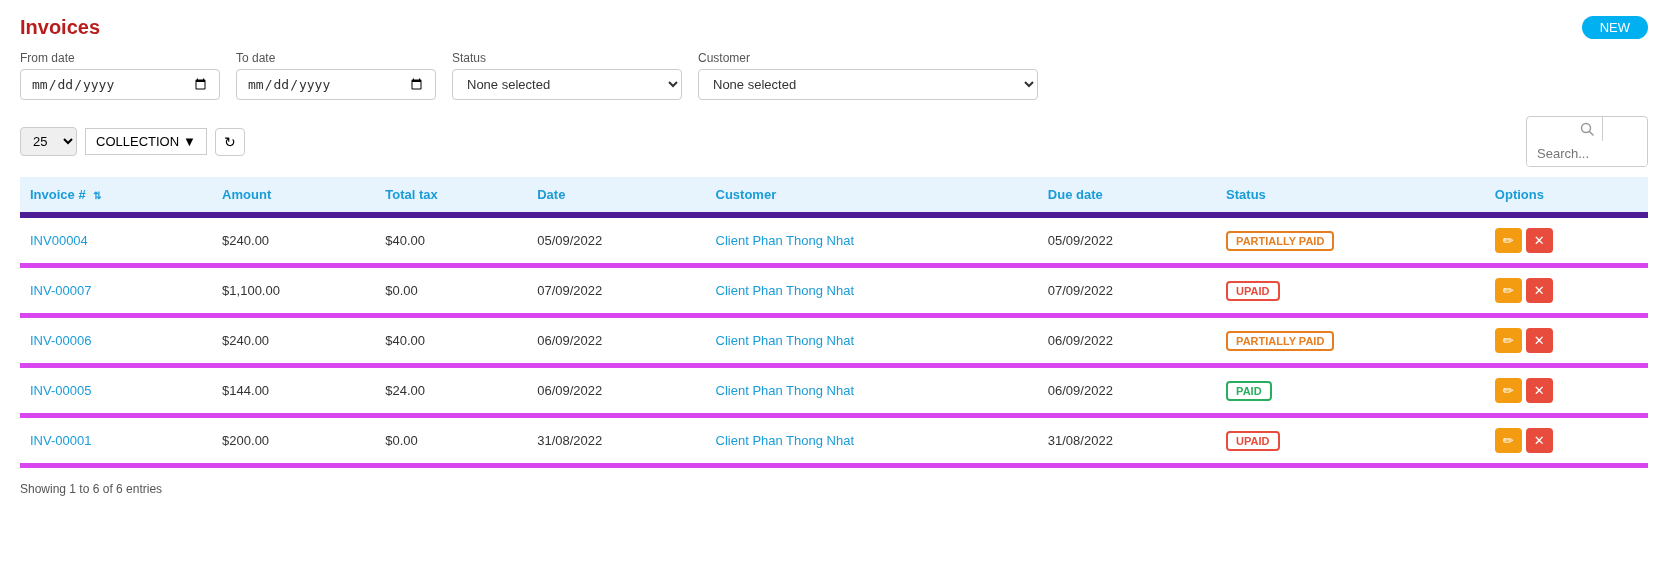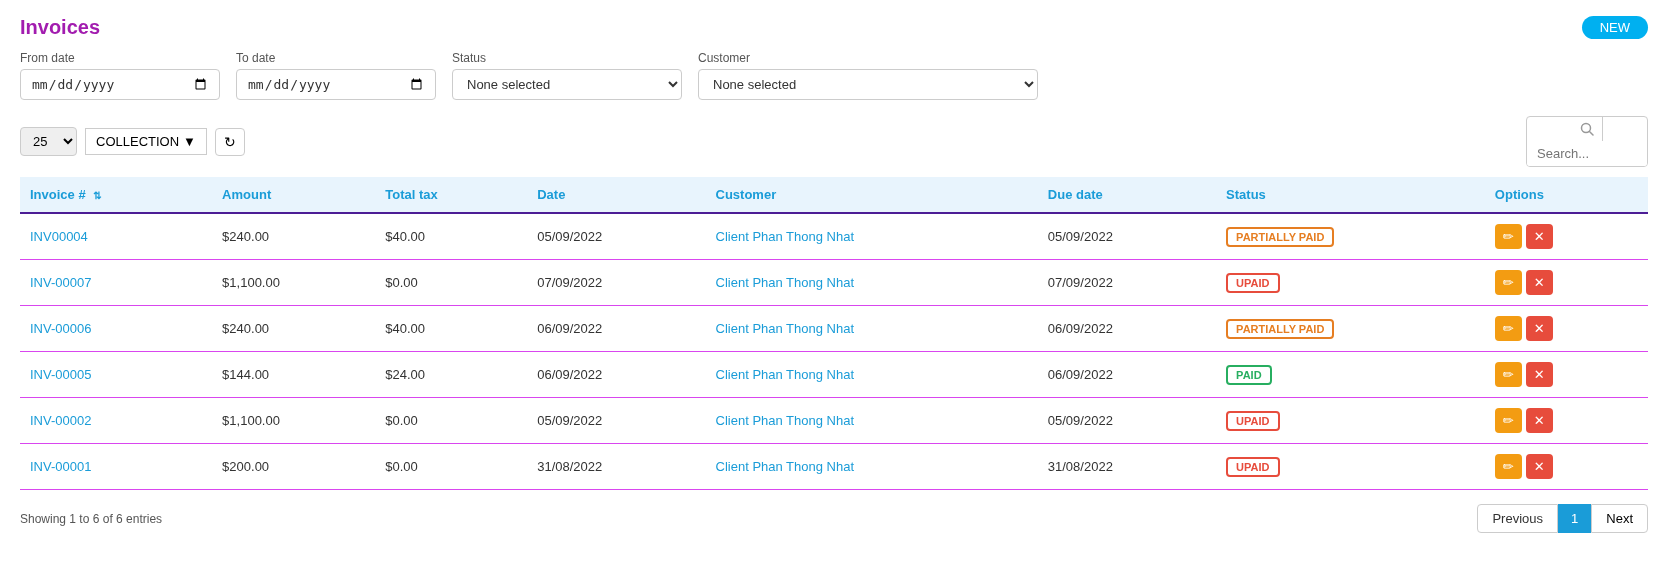--- a/index.html
+++ b/index.html
@@ -7,21 +7,21 @@
     
     .page-header {
       display: flex;
       justify-content: space-between;
       align-items: center;
       padding: 16px 20px 12px 20px;
     }
     .page-title {
       font-size: 20px;
       font-weight: 600;
-      color: #a21caf;
+      color: #b91c1c;
     }
     .btn-new {
       background: #00b0f0;
       color: #fff;
       border: none;
       padding: 4px 18px;
       font-size: 13px;
       font-weight: normal;
       border-radius: 12px;
       cursor: pointer;
@@ -129,32 +129,32 @@
       font-size: 13px;
     }
     thead tr {
       background: #e8f4fd;
     }
     thead th {
       padding: 10px 10px;
       text-align: left;
       font-weight: 600;
       color: #1a9cd8;
-      border-bottom: 2px solid #4c1d95;
+      border-bottom: 6px solid #4c1d95;
     }
     thead th.sortable {
       cursor: pointer;
     }
     thead th .sort-icon {
       font-size: 10px;
       color: #1a9cd8;
       margin-left: 4px;
     }
     tbody tr {
-      border-bottom: 1px solid #d946ef;
+      border-bottom: 5px solid #d946ef;
     }
     tbody td {
       padding: 10px 10px;
       color: #333;
     }
     td.invoice-link a {
       color: #1a9cd8;
       text-decoration: none;
       font-weight: 500;
     }
@@ -383,53 +383,33 @@
           <td>06/09/2022</td>
           <td><span class="status-badge status-paid">PAID</span></td>
           <td>
             <div class="action-btns">
               <button class="btn-edit">✏</button>
               <button class="btn-delete">✕</button>
             </div>
           </td>
         </tr>
         <tr>
-          <td class="invoice-link"><a href="#">INV-00002</a></td>
-          <td>$1,100.00</td>
-          <td>$0.00</td>
-          <td>05/09/2022</td>
-          <td style="color: rgb(26, 156, 216);">Client Phan Thong Nhat</td>
-          <td>05/09/2022</td>
-          <td><span class="status-badge status-unpaid">UPAID</span></td>
-          <td>
-            <div class="action-btns">
-              <button class="btn-edit">✏</button>
-              <button class="btn-delete">✕</button>
-            </div>
-          </td>
-        </tr>
-        <tr>
           <td class="invoice-link"><a href="#">INV-00001</a></td>
           <td>$200.00</td>
           <td>$0.00</td>
           <td>31/08/2022</td>
           <td style="color: rgb(26, 156, 216);">Client Phan Thong Nhat</td>
           <td>31/08/2022</td>
           <td><span class="status-badge status-unpaid">UPAID</span></td>
           <td>
             <div class="action-btns">
               <button class="btn-edit">✏</button>
               <button class="btn-delete">✕</button>
             </div>
           </td>
         </tr>
       </tbody>
   </table>
 </div>
 
 <div class="footer-row">
   <span class="showing-text">Showing 1 to 6 of 6 entries</span>
-  <div class="pagination">
-    <button class="btn-page">Previous</button>
-    <button class="btn-page-num">1</button>
-    <button class="btn-page-last">Next</button>
-  </div>
 </div>
 
 </body></html>

